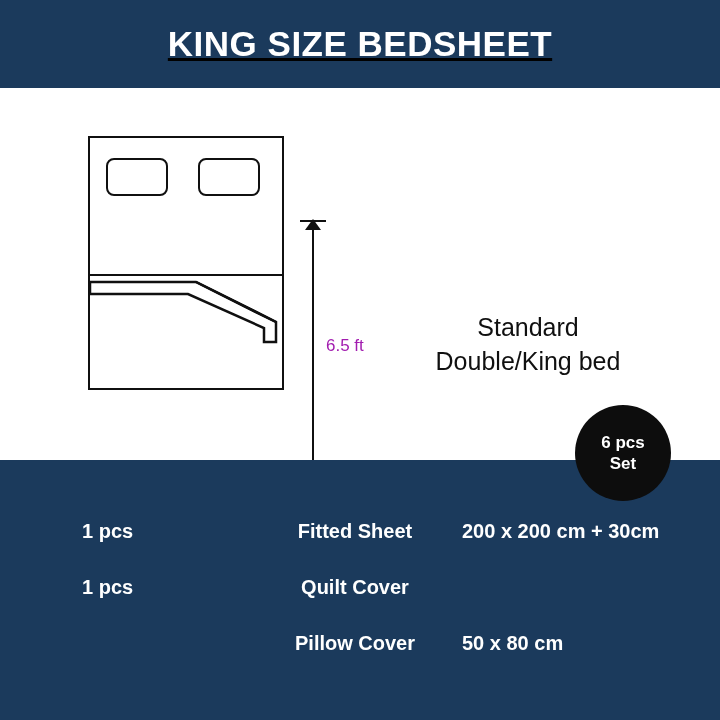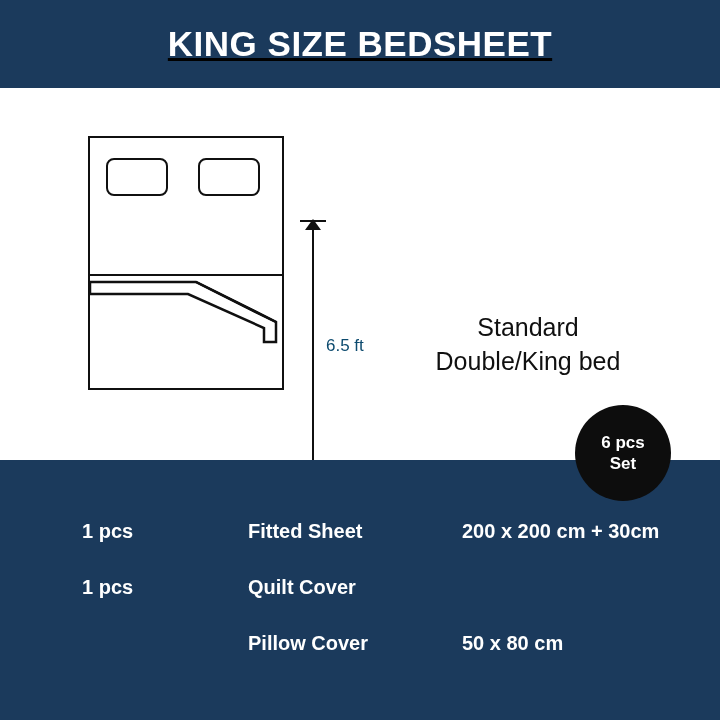--- a/index.html
+++ b/index.html
@@ -128,21 +128,21 @@
     background: #101010;
   }
   .dim-v-cap-top { top: 132px; }
   .dim-v-cap-bottom { top: 390px; }
 
   .dim-v-label {
     position: absolute;
     left: 326px;
     top: 248px;
     font-size: 17px;
-    color: #0c4a6e;
+    color: #a21caf;
     font-family: "Liberation Sans", sans-serif;
   }
 
   .dim-h {
     position: absolute;
     left: 90px;
     top: 412px;
     width: 195px;
     height: 2px;
     background: #101010;
@@ -234,22 +234,23 @@
   .spec-row.r0 { top: 44px; }
   .spec-row.r1 { top: 100px; }
   .spec-row.r2 { top: 156px; }
   .col-qty {
     position: absolute;
     left: 82px;
     width: 130px;
   }
   .col-item {
     position: absolute;
-    left: 248px;
+    left: 255px;
     width: 200px;
+    text-align: center;
   }
   .col-size {
     position: absolute;
     left: 462px;
     width: 250px;
   }
 </style>
 </head>
 <body>
 

